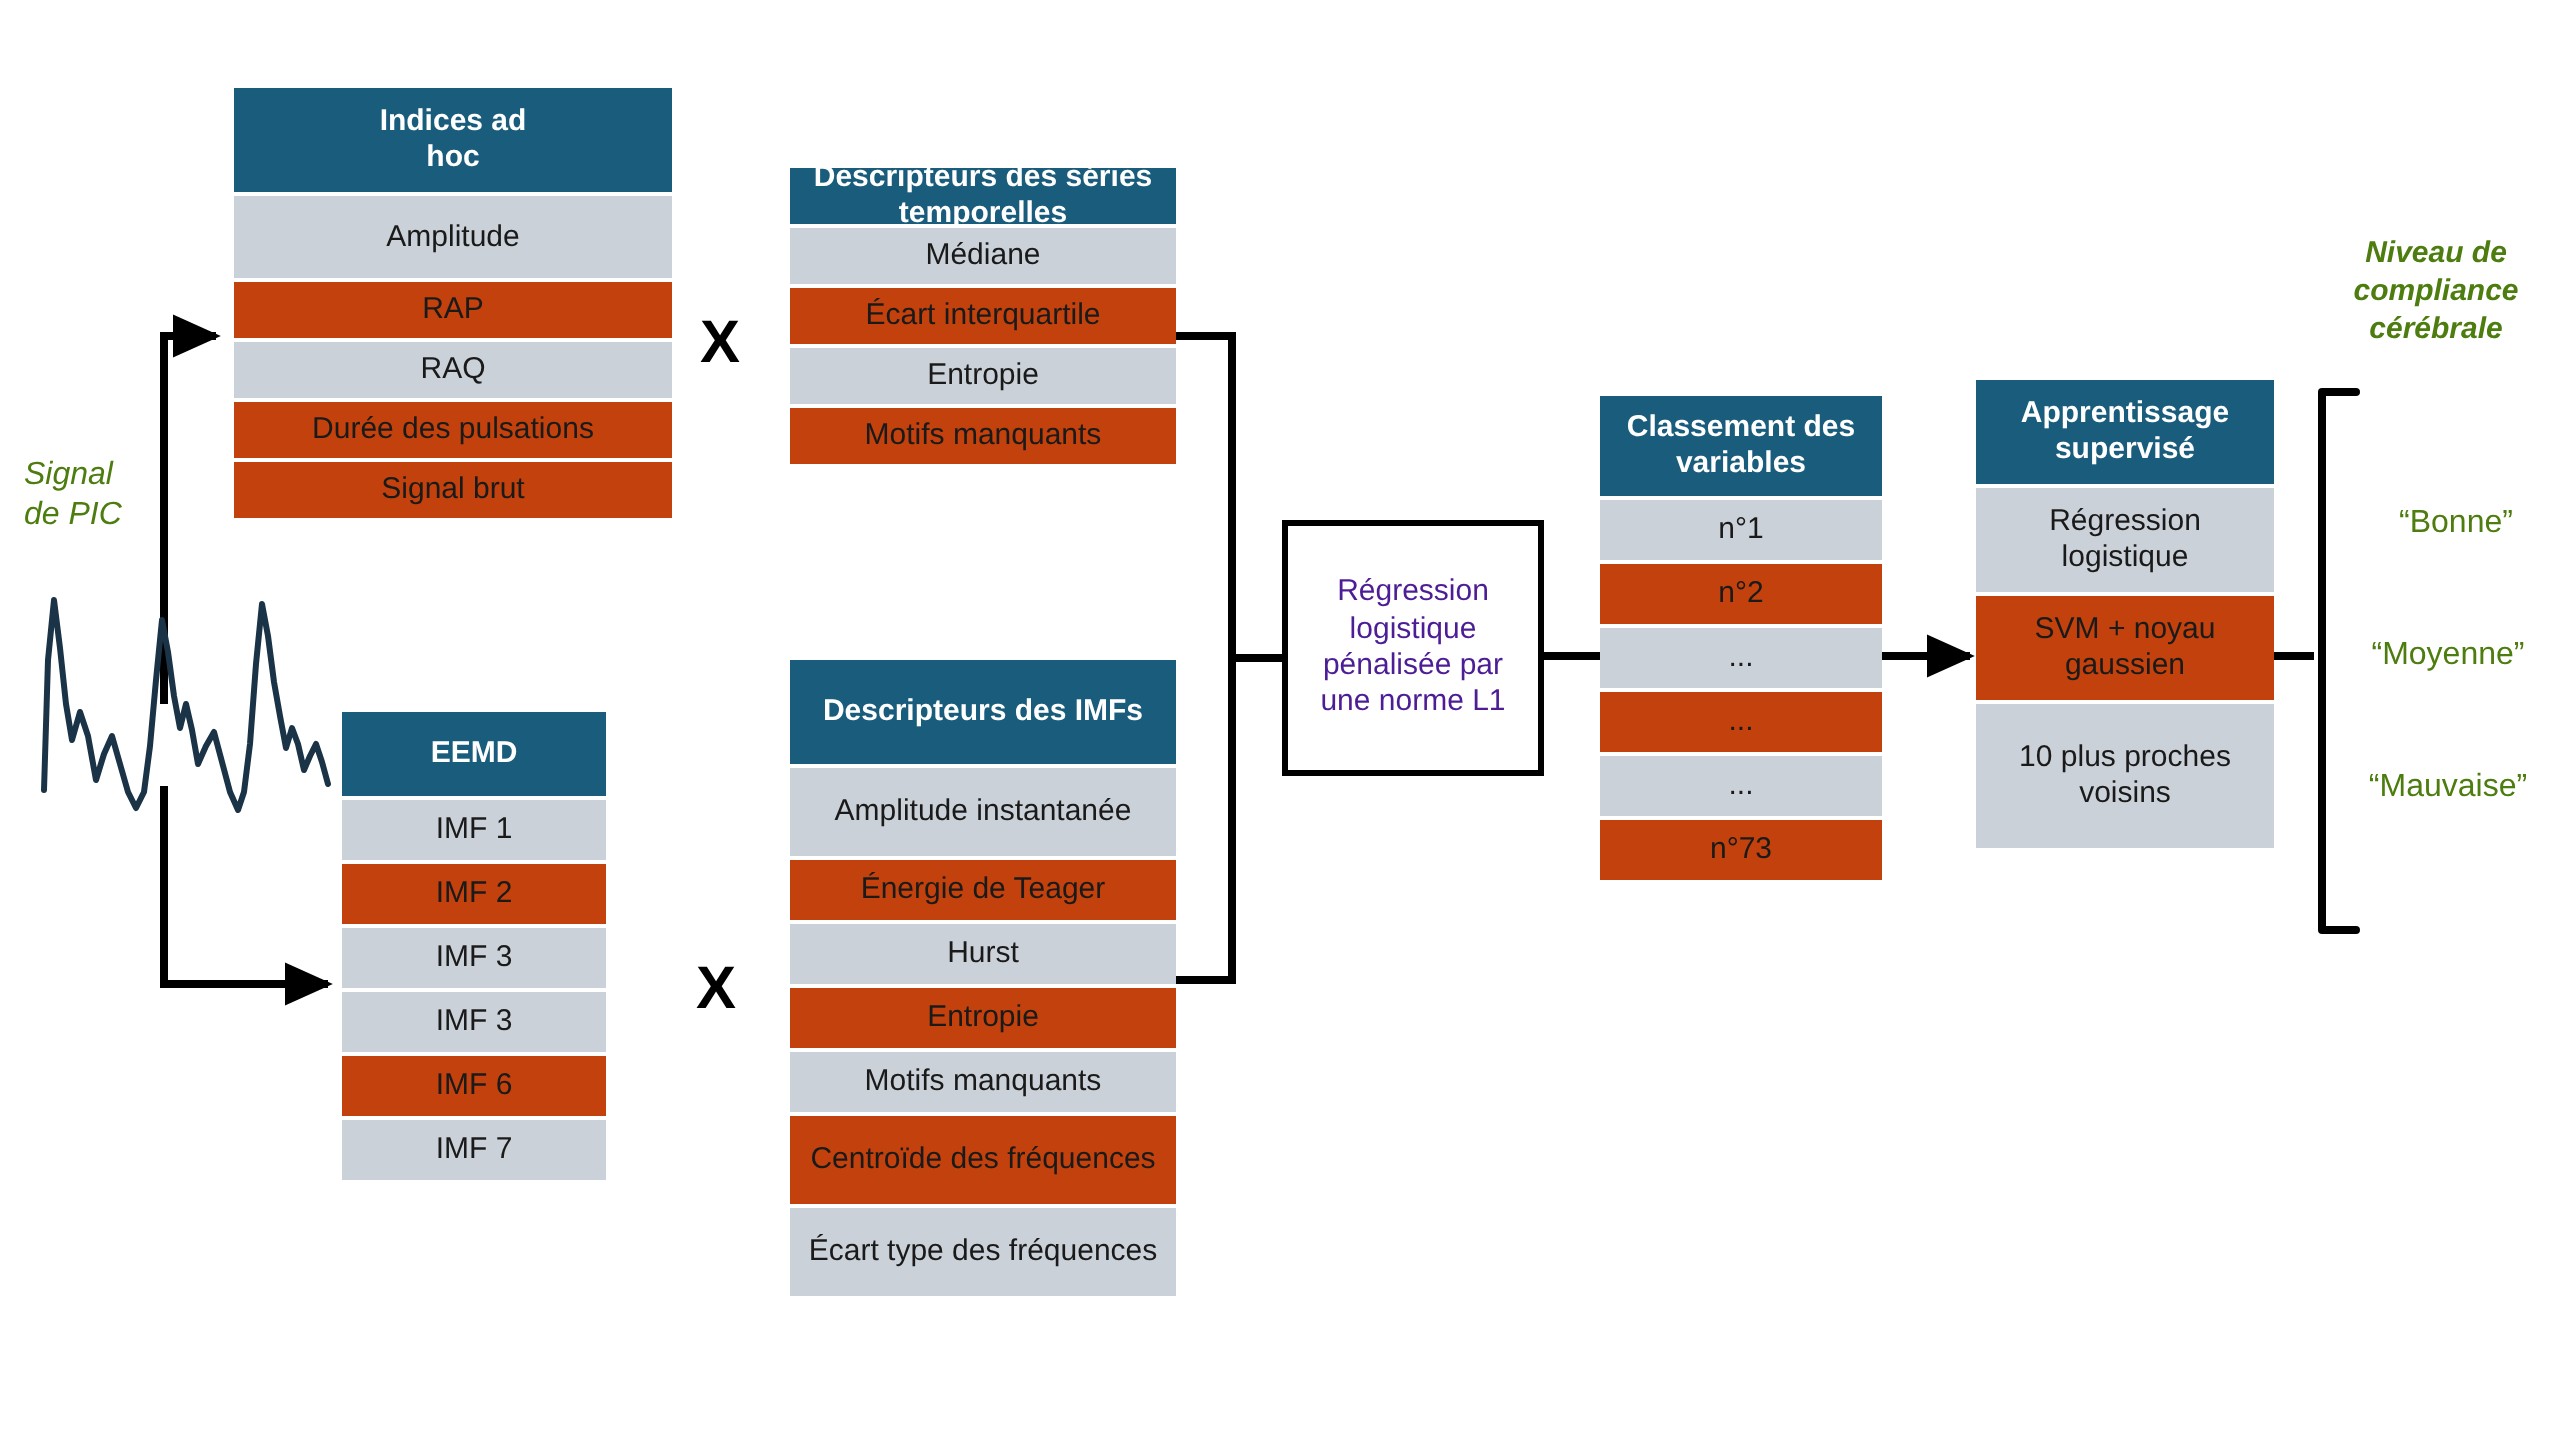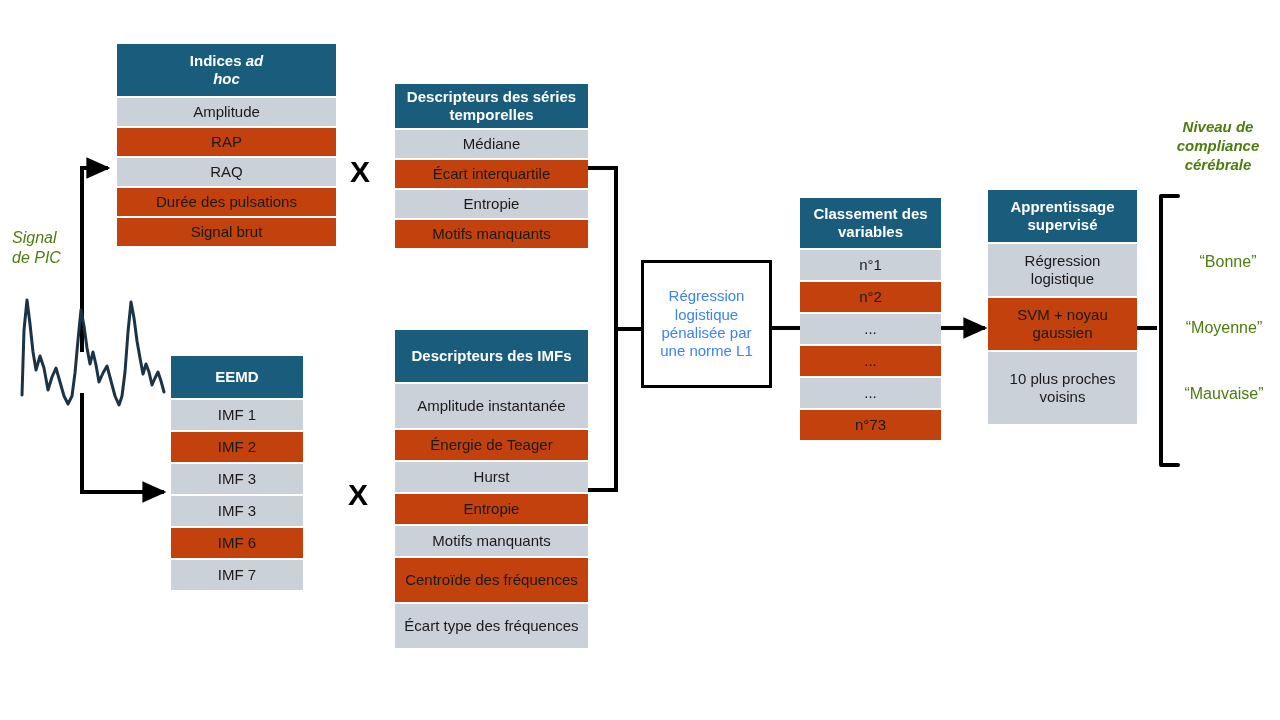--- a/index.html
+++ b/index.html
@@ -18,27 +18,27 @@
     text-align:center;line-height:1.2;box-sizing:border-box;
     padding:4px 6px;
   }
   .trow{
     display:flex;align-items:center;justify-content:center;
     text-align:center;color:#1a1a1a;line-height:1.2;
     box-sizing:border-box;padding:2px 6px;margin-top:2px;
   }
   .trow.dark{background:#CBD1D8;}
   .trow.light{background:#c2410c;}
-  .thead .it{font-style:italic;text-align:center;}
+  .thead .it{text-align:center;}
 
   
   .plainbox{
     position:absolute;border:3px solid #000;background:#fff;
     display:flex;align-items:center;justify-content:center;
-    text-align:center;line-height:1.22;color:#3b82f6;
+    text-align:center;line-height:1.22;color:#4c1d95;
     box-sizing:border-box;padding:4px;
   }
 
   
   .lbl{position:absolute;color:#4d7c0f;line-height:1.25;text-align:center;}
   .lbl.italic{font-style:italic;}
 
   .xmark{position:absolute;font-weight:bold;color:#000;}
 
   svg.overlay{position:absolute;left:0;top:0;width:1280px;height:720px;pointer-events:none;}
@@ -98,31 +98,31 @@
     <div>de PIC</div>
   </div>
 
   <div class="table" style="left:117px;top:44px;width:219px;font-size:15px;">
     <div class="thead" style="height:52px;">
       <span>
         <span>Indices </span><span class="it">ad</span><br>
         <span class="it">hoc</span>
       </span>
     </div>
-    <div class="trow dark" style="height:28px;">Amplitude</div>
+    <div class="trow dark" style="height:41px;">Amplitude</div>
     <div class="trow light" style="height:28px;">RAP</div>
     <div class="trow dark" style="height:28px;">RAQ</div>
     <div class="trow light" style="height:28px;">Durée des pulsations</div>
     <div class="trow light" style="height:28px;">Signal brut</div>
   </div>
 
   <div class="xmark" style="left:350px;top:155px;font-size:30px;">X</div>
 
   <div class="table" style="left:395px;top:84px;width:193px;font-size:15px;">
-    <div class="thead" style="height:44px;">Descripteurs des séries temporelles</div>
+    <div class="thead" style="height:28px;">Descripteurs des séries temporelles</div>
     <div class="trow dark" style="height:28px;">Médiane</div>
     <div class="trow light" style="height:28px;">Écart interquartile</div>
     <div class="trow dark" style="height:28px;">Entropie</div>
     <div class="trow light" style="height:28px;">Motifs manquants</div>
   </div>
 
   <div class="table" style="left:171px;top:356px;width:132px;font-size:15px;">
     <div class="thead" style="height:42px;">EEMD</div>
     <div class="trow dark" style="height:30px;">IMF 1</div>
     <div class="trow light" style="height:30px;">IMF 2</div>

